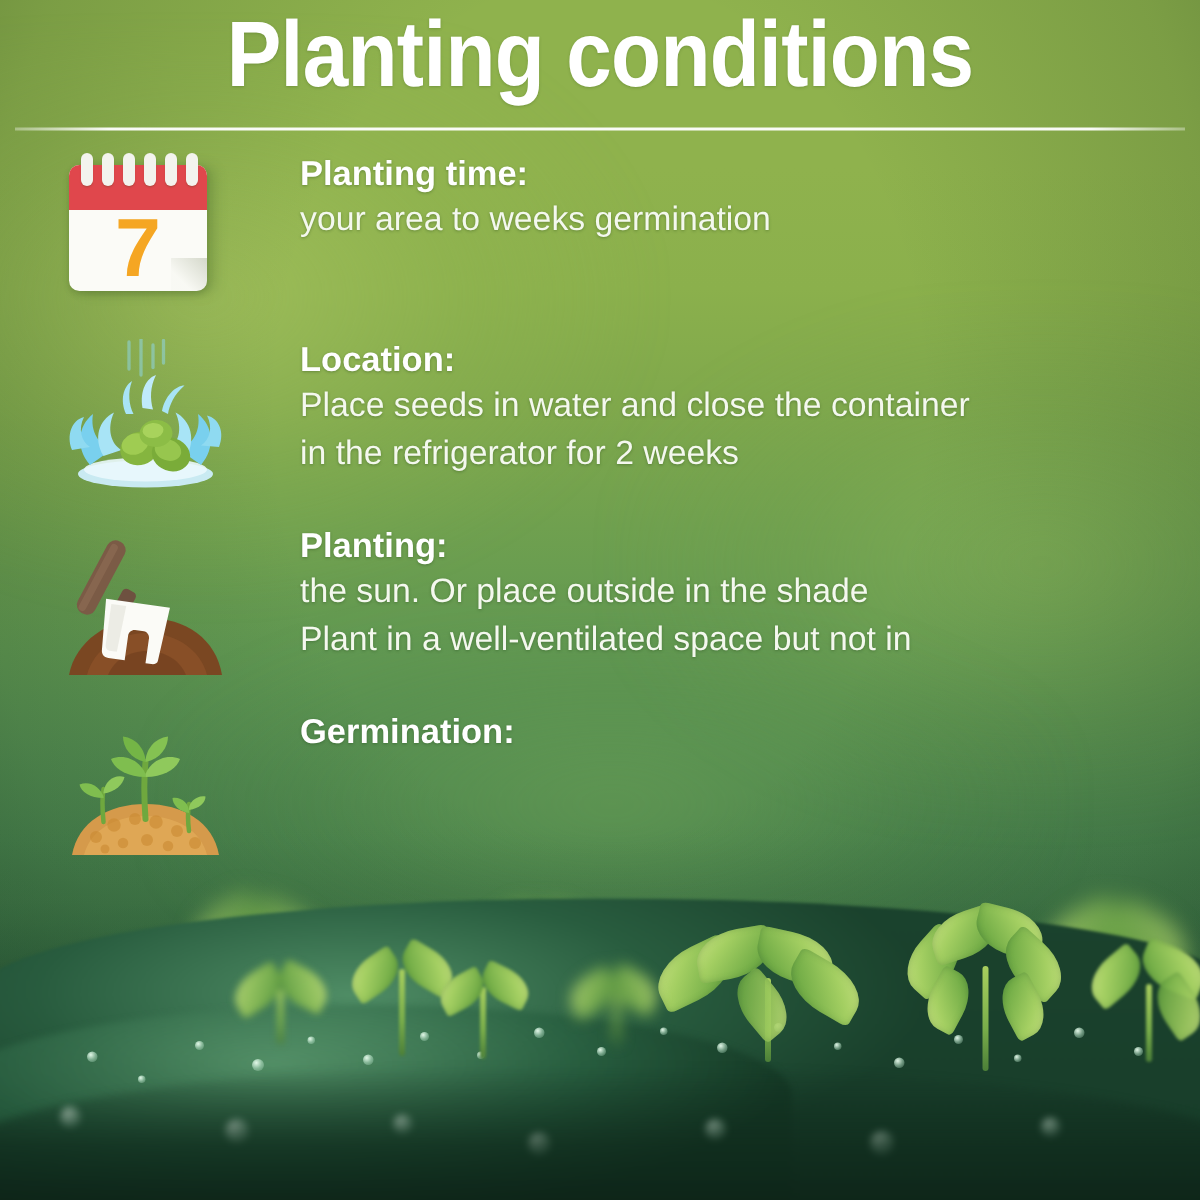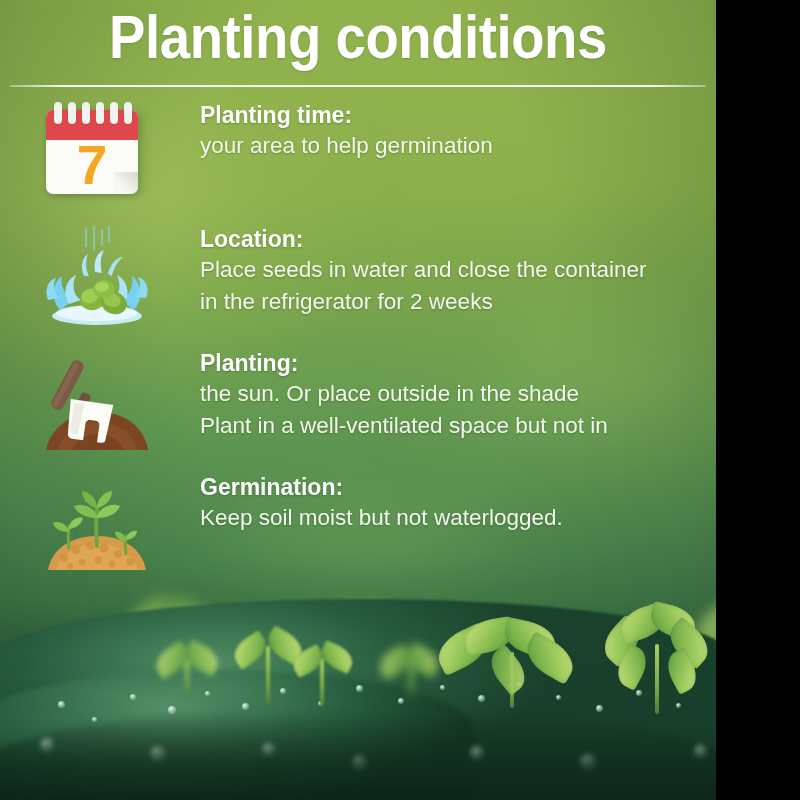--- a/index.html
+++ b/index.html
@@ -2,21 +2,21 @@
 <html><head>
 <meta charset="utf-8">
 <style>
   html, body {
     margin: 0;
     padding: 0;
     background: #000;
   }
   #page {
     position: relative;
-    width: 716px;
+    width: 800px;
     height: 800px;
     overflow: hidden;
     font-family: "Liberation Sans", "DejaVu Sans", sans-serif;
     background: #8eb24c;
   }
 
   
   .bg-base {
     position: absolute;
     inset: 0;
@@ -402,21 +402,21 @@
             <div class="cal-ring" style="left:36px;"></div>
             <div class="cal-ring" style="left:50px;"></div>
             <div class="cal-ring" style="left:64px;"></div>
             <div class="cal-ring" style="left:78px;"></div>
             <div class="cal-num">7</div>
           </div>
         </div>
       </div>
       <div class="text-cell">
         <div class="sec-head">Planting time:</div>
-        <div class="sec-body">your area to help germination</div>
+        <div class="sec-body">your area to weeks germination</div>
       </div>
     </div>
 
     <div class="row">
       <div class="icon-cell">
         <div class="icon-box">
           <svg class="splash" viewBox="0 0 118 105">
 
             <g opacity="0.5" stroke="#8fd9ef" stroke-width="2.2" stroke-linecap="round">
               <line x1="48" y1="2" x2="48" y2="20"></line>
@@ -513,18 +513,17 @@
             <path d="M31 55 C39 54 44 49 45 44 C38 42 32 47 31 54 Z" fill="#8fc95c"></path>
 
             <path d="M88 80 C87 72 87 68 88 62" stroke="#6fa83e" stroke-width="3" fill="none" stroke-linecap="round"></path>
             <path d="M88 68 C81 67 77 62 77 58 C83 57 88 62 88 67 Z" fill="#7fbe4f"></path>
             <path d="M88 66 C95 65 99 61 99 57 C93 56 88 61 88 65 Z" fill="#8fc95c"></path>
           </svg>
         </div>
       </div>
       <div class="text-cell">
         <div class="sec-head">Germination:</div>
-        <div class="sec-body">Keep soil moist but not waterlogged.</div>
       </div>
     </div>
 
   </div>
 </div>
 
 </body></html>

